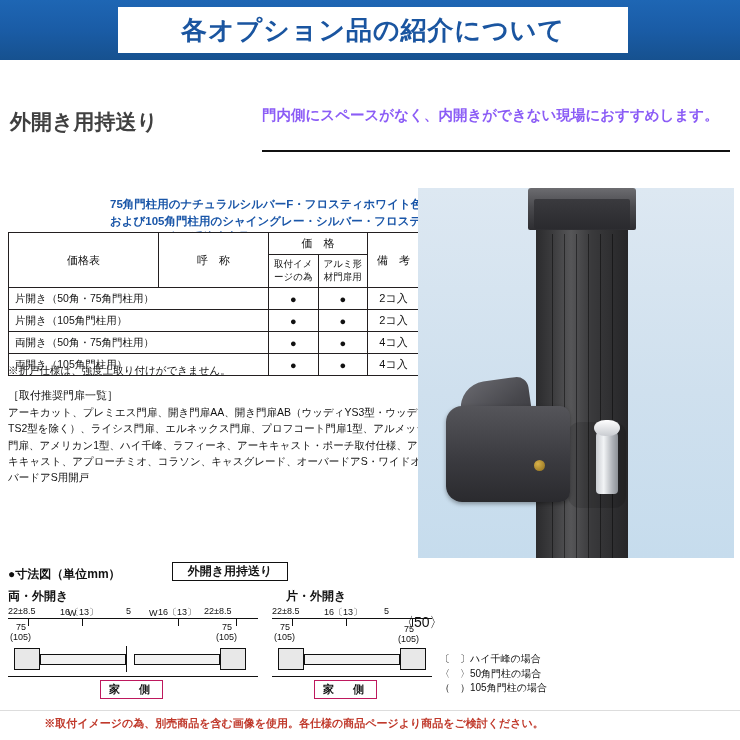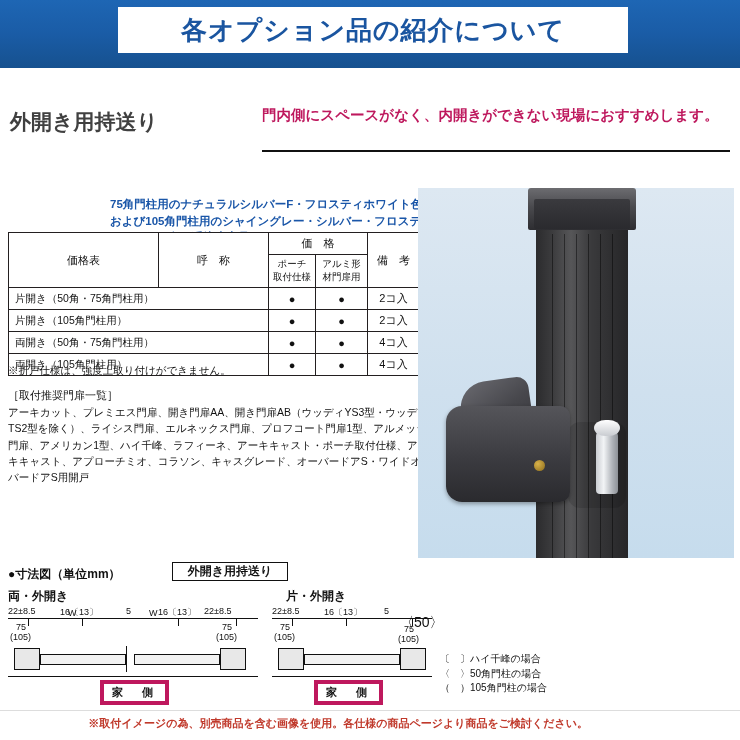--- a/index.html
+++ b/index.html
@@ -8,21 +8,21 @@
     width:740px; height:740px;
     background:#ffffff;
     font-family:"Liberation Sans", sans-serif;
     color:#111;
     position:relative;
     overflow:hidden;
   }
 
   
   .header-band {
-    position:absolute; left:0; top:0; width:740px; height:68px;
+    position:absolute; left:0; top:0; width:740px; height:60px;
     background:#1b5faa;
     background:linear-gradient(180deg,#1e66b4 0%,#1a5ca6 50%,#16518f 100%);
   }
   .header-inner {
     position:absolute; left:118px; top:7px; width:510px; height:46px;
     background:#ffffff;
     display:flex; align-items:center; justify-content:center;
   }
   .header-title {
     font-size:26px; font-weight:bold; color:#1a55a0;
@@ -31,21 +31,21 @@
   }
 
   
   .sec-title {
     position:absolute; left:10px; top:108px;
     font-size:21px; font-weight:bold; color:#404040;
     letter-spacing:0px;
   }
   .sec-lead {
     position:absolute; left:262px; top:104px; width:472px;
-    font-size:14.5px; font-weight:bold; color:#be185d; line-height:1.55;
+    font-size:14.5px; font-weight:bold; color:#8b5cf6; line-height:1.55;
   }
   .lead-rule {
     position:absolute; left:262px; top:150px; width:468px; height:2px; background:#111;
   }
 
   
   .price-note {
     position:absolute; left:110px; top:196px; width:320px;
     font-size:11.5px; color:#1a56a8; line-height:1.45; font-weight:bold;
   }
@@ -151,28 +151,28 @@
 
   .draw { position:absolute; }
   .gline { position:absolute; background:#111; }
   .post-box {
     position:absolute; background:#e8e8e8; border:1px solid #111;
   }
   .gate-bar {
     position:absolute; height:11px; background:#f2f2f2; border:1px solid #111;
   }
   .house-lbl {
-    position:absolute; border:4px solid #be185d; background:#fff;
+    position:absolute; border:1px solid #be185d; background:#fff;
     font-size:11px; font-weight:bold; padding:1px 8px; letter-spacing:4px;
   }
   .legend { position:absolute; font-size:10px; line-height:1.45; }
 
   .footer-note {
     position:absolute; left:0; top:716px; width:588px;
-    text-align:right; font-size:11px; color:#c0392b; font-weight:bold;
+    text-align:center; font-size:11px; color:#c0392b; font-weight:bold;
   }
   .hr-foot { position:absolute; left:0; top:710px; width:740px; height:1px; background:#ddd; }
 </style>
 </head>
 <body>
 
 <div class="header-band">
   <div class="header-inner">
     <div class="header-title">各オプション品の紹介について</div>
   </div>
@@ -188,21 +188,21 @@
 
 <table class="price">
   <tbody>
       <tr>
     <td rowspan="2" style="width:150px;">価格表</td>
     <td rowspan="2" style="width:110px;">呼　称</td>
     <td colspan="2" style="width:110px;">価　格</td>
     <td rowspan="2" style="width:52px;">備　考</td>
   </tr>
   <tr>
-    <td style="font-size:9.5px;">ポーチ取付仕様</td>
+    <td style="font-size:9.5px;">取付イメージの為</td>
     <td style="font-size:9.5px;">アルミ形材門扉用</td>
   </tr>
   <tr>
     <td class="lbl" colspan="2">片開き（50角・75角門柱用）</td>
     <td>●</td>
     <td>●</td>
     <td>2コ入</td>
   </tr>
   <tr>
     <td class="lbl" colspan="2">片開き（105角門柱用）</td>

